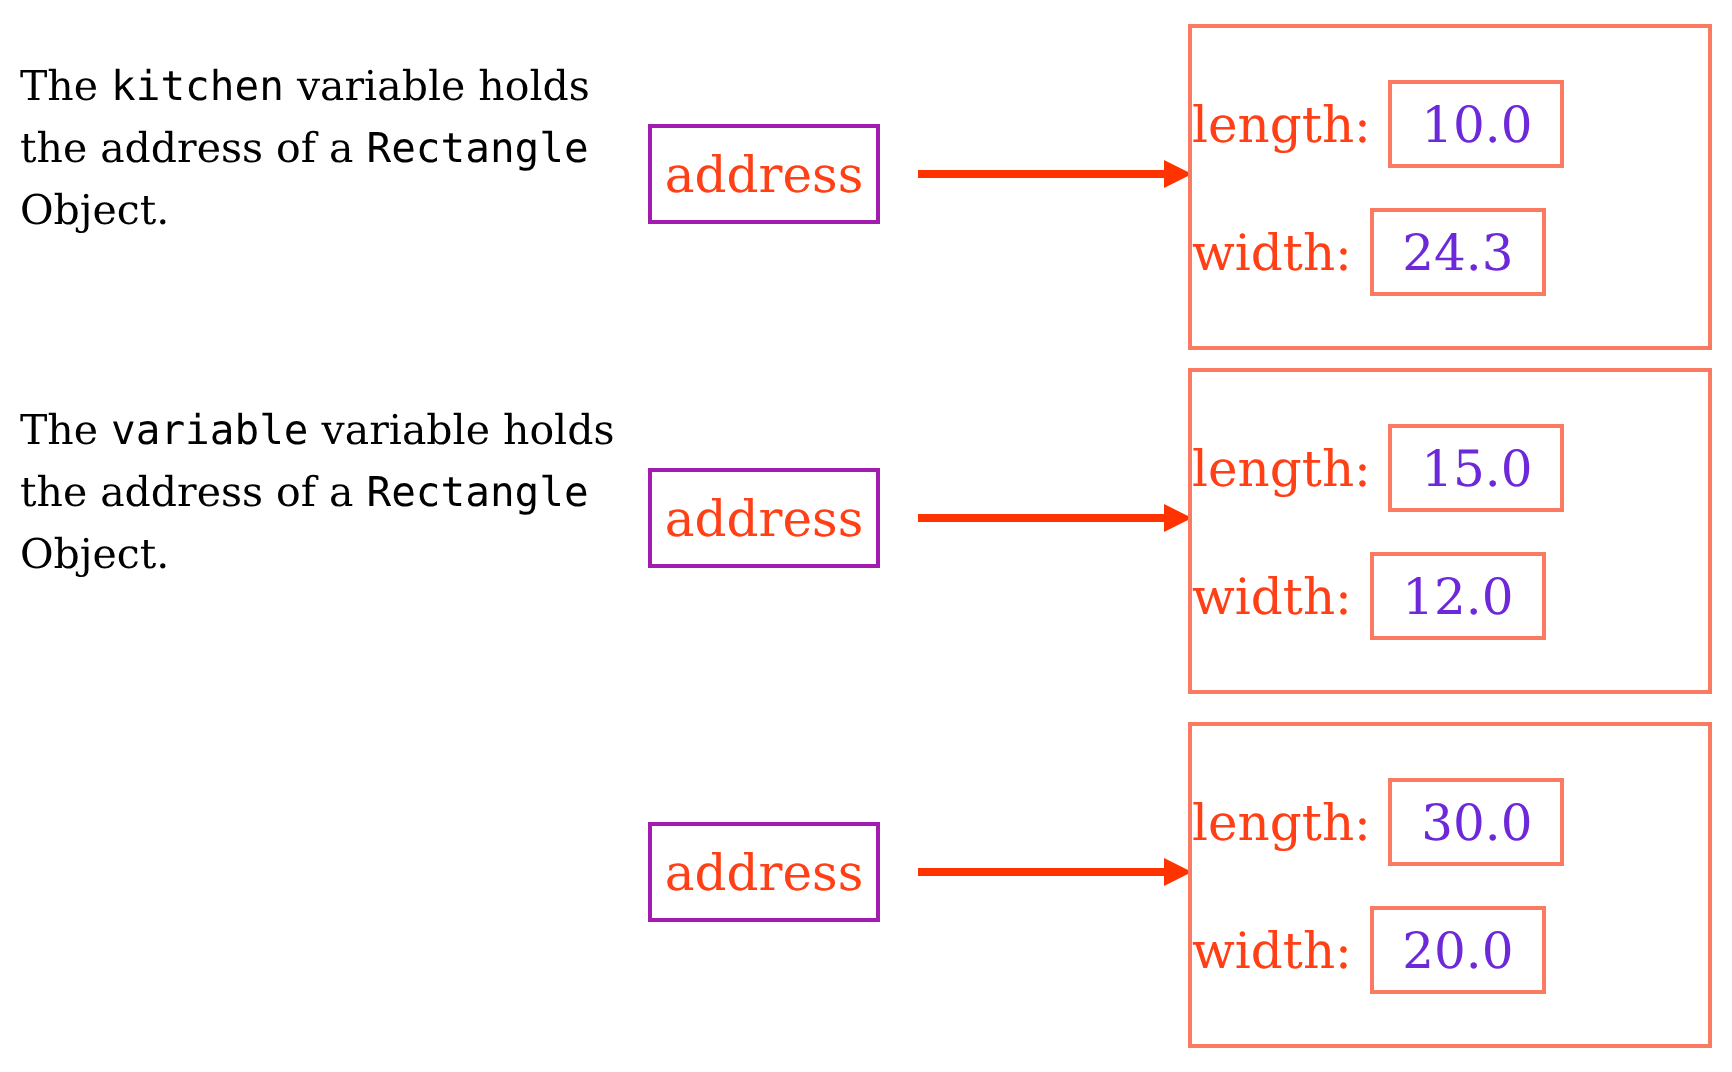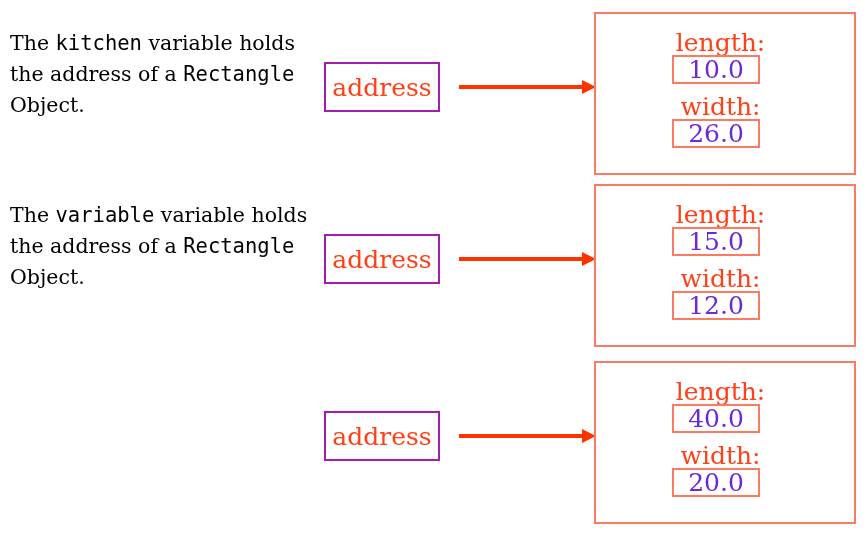--- a/index.html
+++ b/index.html
@@ -86,22 +86,20 @@
     background: #ffffff;
     box-sizing: border-box;
   }
   .field {
     position: absolute;
     left: 0;
     width: 100%;
     height: 44px;
     display: flex;
     align-items: center;
-    justify-content: flex-end;
-    flex-direction: column;
   }
   .field-length { top: 26px; }
   .field-width  { top: 90px; }
 
   .field-label {
     color: #ff4016;
     font-size: 25px;
     line-height: 1;
     font-family: "DejaVu Serif", "Liberation Serif", serif;
     margin-right: 9px;
@@ -148,21 +146,21 @@
   <div class="obj-box">
     <div class="field field-length">
       <span class="field-label">length:</span>
       <span class="field-value-box">
         <span class="field-value">10.0</span>
       </span>
     </div>
     <div class="field field-width">
       <span class="field-label">width:</span>
       <span class="field-value-box">
-        <span class="field-value">26.0</span>
+        <span class="field-value">24.3</span>
       </span>
     </div>
   </div>
 </div>
 
 <div class="row row-2">
 
   <div class="desc">
     <span>The </span><span class="code">variable</span><span> variable holds the address of a </span><span class="code">Rectangle</span><span> Object.</span>
   </div>
@@ -205,21 +203,21 @@
     <svg width="137" height="16" viewBox="0 0 137 16" xmlns="http://www.w3.org/2000/svg">
       <line x1="0" y1="8" x2="124" y2="8" stroke="#ff3300" stroke-width="4"></line>
       <polygon points="123,1 137,8 123,15" fill="#ff3300"></polygon>
     </svg>
   </div>
 
   <div class="obj-box">
     <div class="field field-length">
       <span class="field-label">length:</span>
       <span class="field-value-box">
-        <span class="field-value">40.0</span>
+        <span class="field-value">30.0</span>
       </span>
     </div>
     <div class="field field-width">
       <span class="field-label">width:</span>
       <span class="field-value-box">
         <span class="field-value">20.0</span>
       </span>
     </div>
   </div>
 </div>

